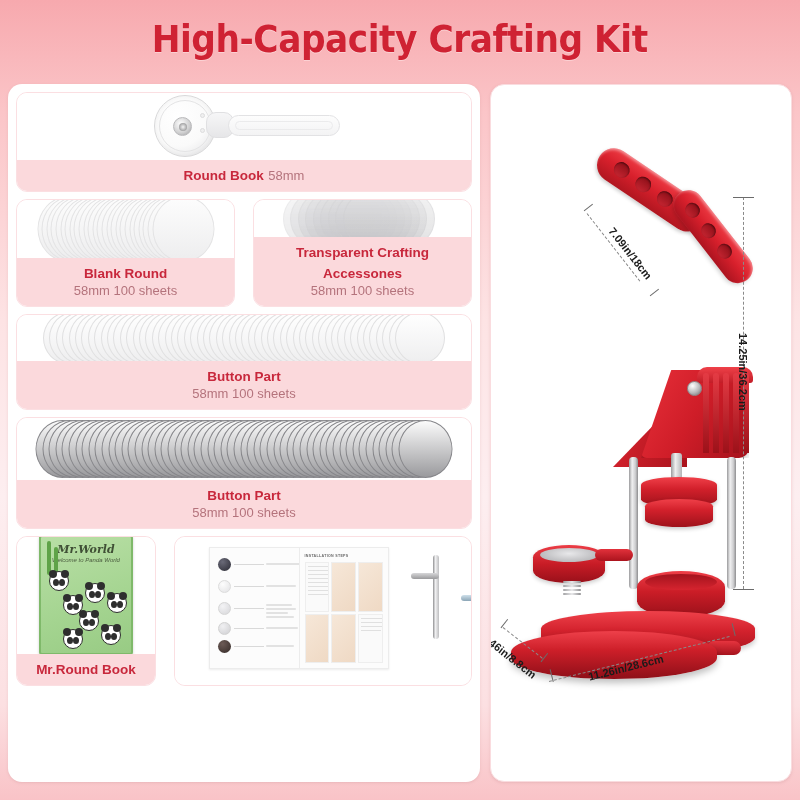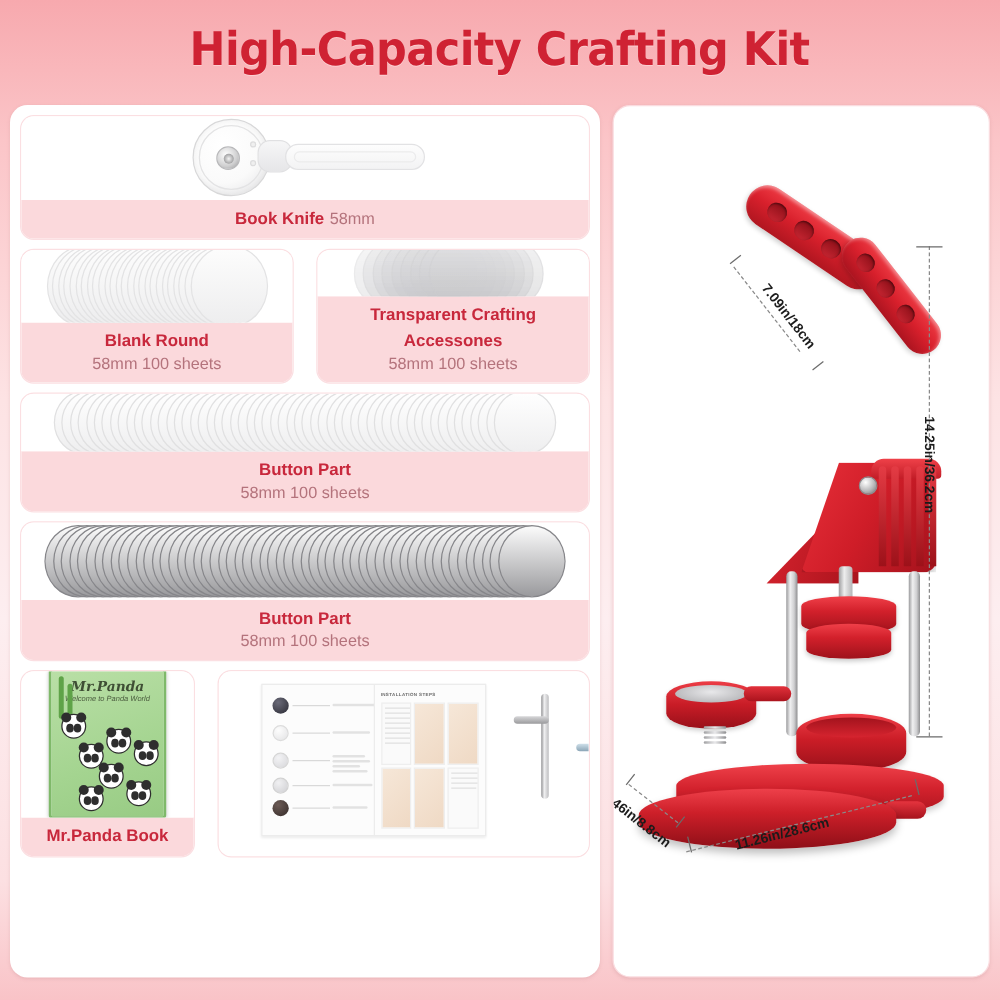--- a/index.html
+++ b/index.html
@@ -312,21 +312,21 @@
         <div class="knife">
           <div class="blade"></div>
           <div class="hub"></div>
           <div class="dot d1"></div>
           <div class="dot d2"></div>
           <div class="grip"></div>
           <div class="handle"></div>
         </div>
       </div>
       <div class="cap">
-        <span class="t1">Book Knife</span>
+        <span class="t1">Round Book</span>
         <span class="t2">58mm</span>
       </div>
     </div>
 
     <div class="row2" id="row-blank">
 
       <div class="card">
         <div class="art">
           <div class="stack" id="stack-blank" style="width: 177px; height: 66px;">
               <div class="d" style="left: 0px; width: 62px; height: 66px; background: linear-gradient(rgb(253, 253, 253), rgb(237, 237, 238)); border: 1px solid rgb(227, 227, 228); z-index: 0;"></div>
@@ -516,21 +516,21 @@
         <span class="t1">Button Part</span>
         <span class="sub">58mm 100 sheets</span>
       </div>
     </div>
 
     <div class="row2" id="row-bottom">
 
       <div class="card" id="card-book">
         <div class="art">
           <div class="book">
-            <div class="bt">Mr.Panda</div>
+            <div class="bt">Mr.World</div>
             <div class="bs">Welcome to Panda World</div>
             <div class="bamboo" style="left:6px;top:4px;height:34px;"></div>
             <div class="bamboo" style="left:13px;top:10px;height:28px;"></div>
             <div class="panda" style="left:8px;top:34px;">
                 <i class="peye" style="left:3px;"></i>
                 <i class="peye" style="right:3px;"></i>
               </div>
             <div class="panda" style="left:22px;top:58px;">
                 <i class="peye" style="left:3px;"></i>
                 <i class="peye" style="right:3px;"></i>
@@ -551,21 +551,21 @@
                 <i class="peye" style="left:3px;"></i>
                 <i class="peye" style="right:3px;"></i>
               </div>
             <div class="panda" style="left:60px;top:88px;">
                 <i class="peye" style="left:3px;"></i>
                 <i class="peye" style="right:3px;"></i>
               </div>
           </div>
         </div>
         <div class="cap">
-          <span class="t1">Mr.Panda Book</span>
+          <span class="t1">Mr.Round Book</span>
         </div>
       </div>
 
       <div class="card">
         <div class="art">
           <div class="spec">
             <div class="pg">
               <div class="bullet" style="top:10px;background:radial-gradient(circle at 35% 30%,#6a6a78,#2a2a33);"></div>
               <div class="lead" style="top:16px;"></div>
                 <div class="tl" style="top:15px;width:34px;"></div>

